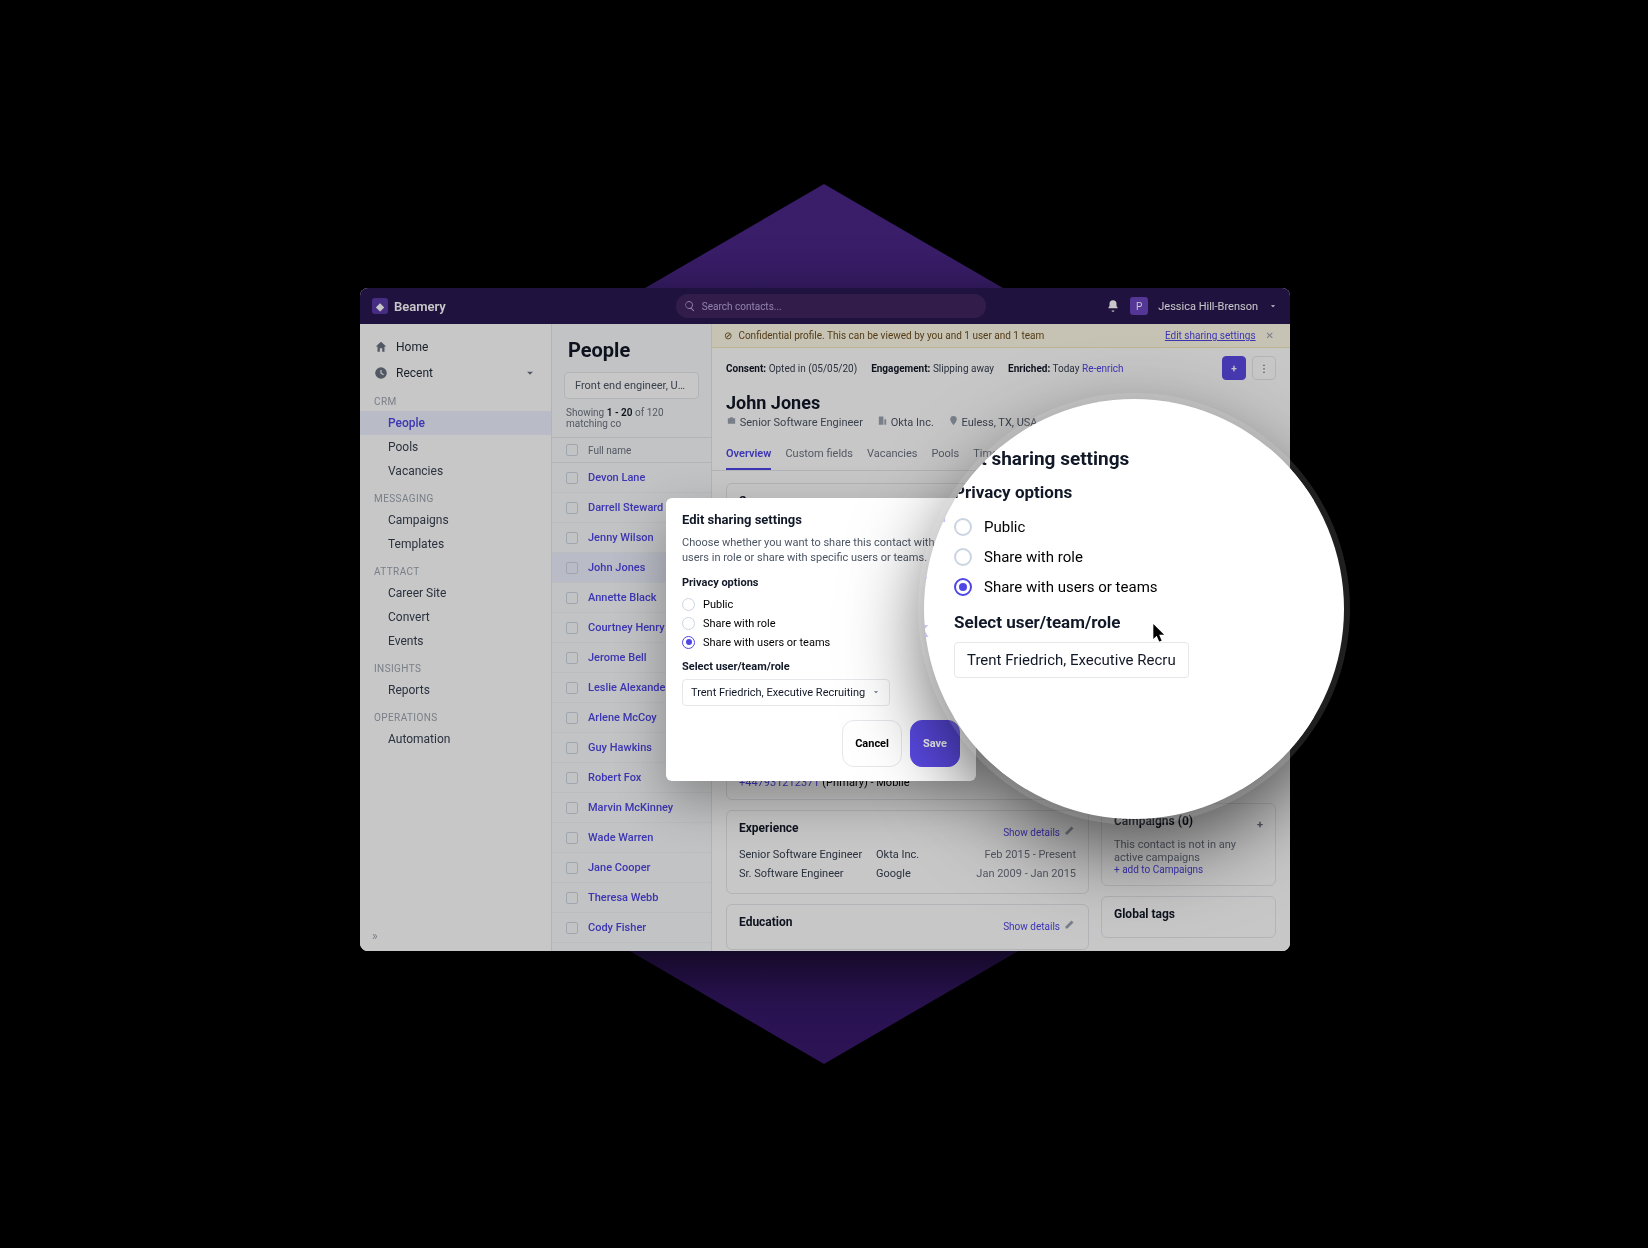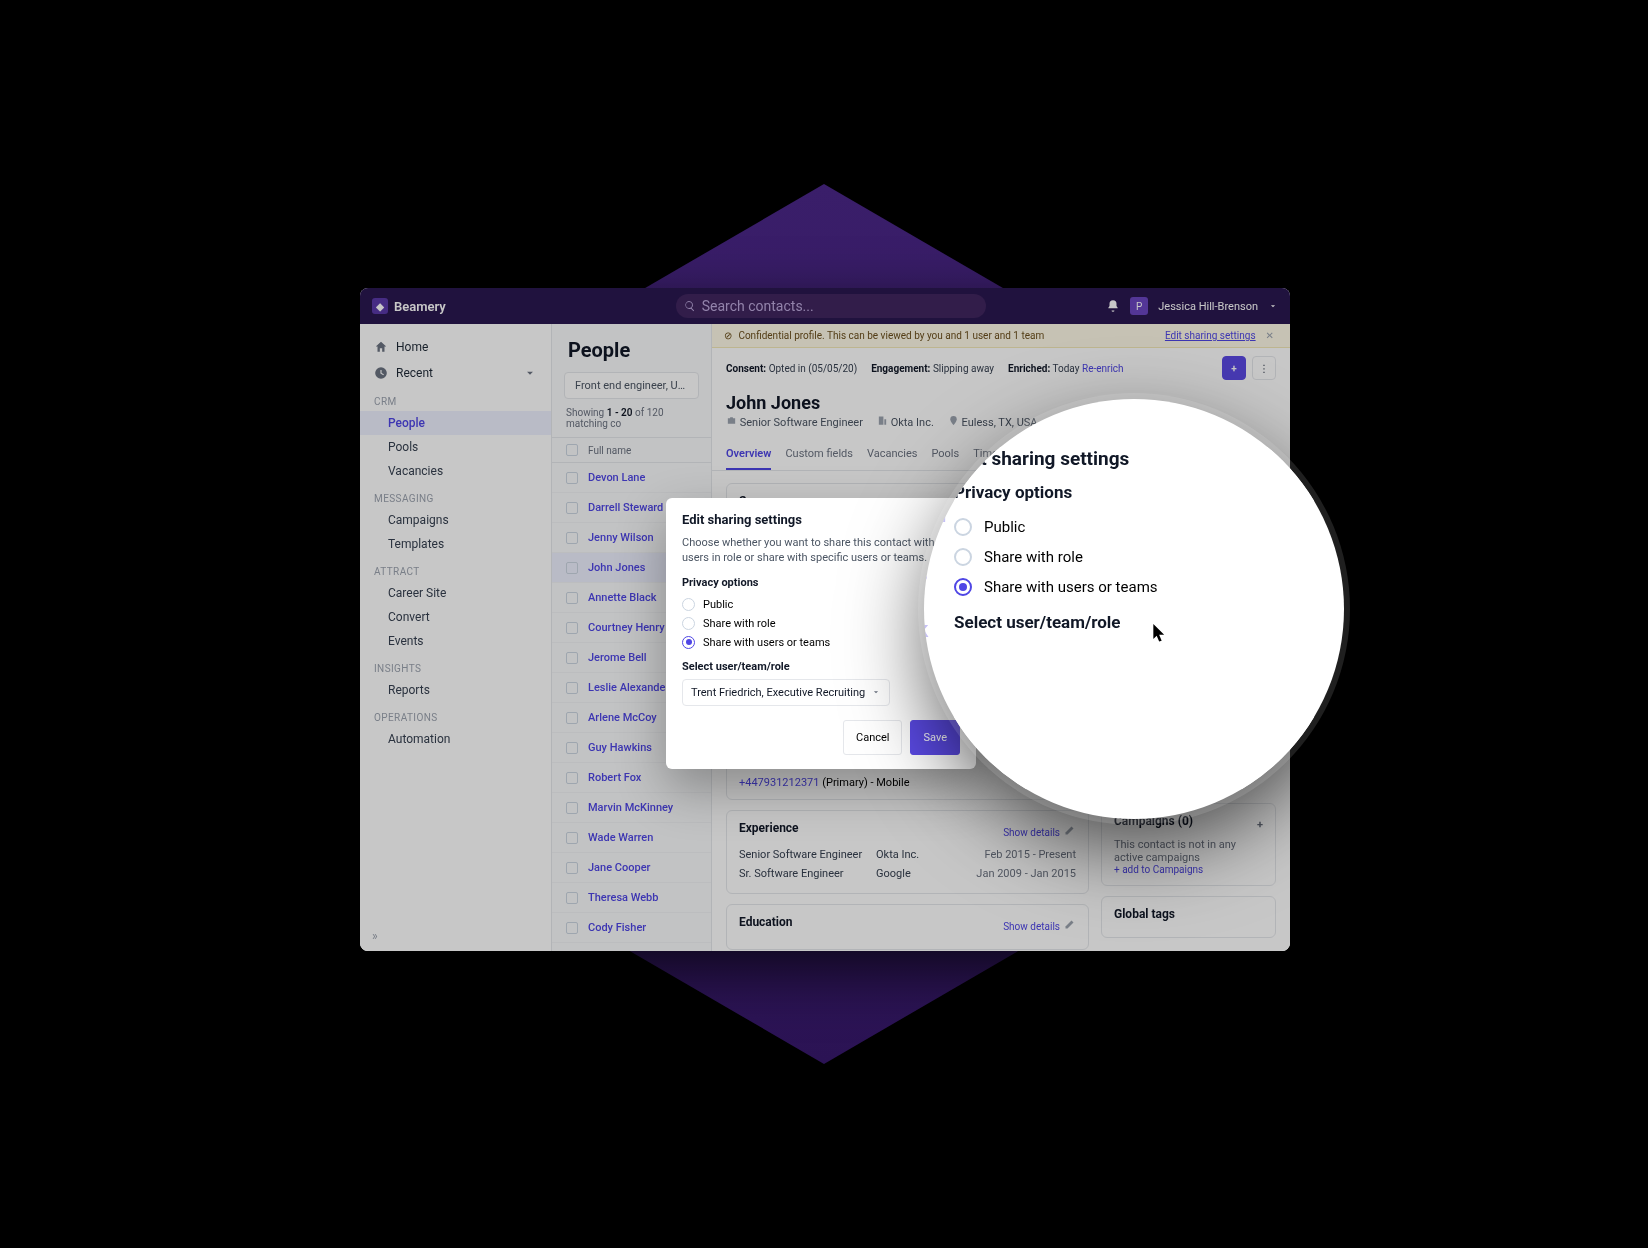--- a/index.html
+++ b/index.html
@@ -15,21 +15,21 @@
     position: absolute; left: 166px; top: 144px; width: 930px; height: 663px;
     border-radius: 8px; overflow: hidden; background: #f4f5f7;
     box-shadow: 0 20px 60px rgba(0,0,0,0.7);
   }
   .scrim { position:absolute; inset:0; background:rgba(0,0,0,0.22); pointer-events:none; z-index:3; }
 
   
   .topbar { height: 36px; background: #2a1850; display:flex; align-items:center; padding: 0 12px; gap:10px; }
   .brand { color:#fff; font-weight:600; font-size:13px; display:flex; align-items:center; gap:6px;}
   .brand .logo { width:16px; height:16px; border-radius:3px; background:#5a39a8; display:flex; align-items:center; justify-content:center; font-size:10px;}
-  .search { margin-left: 220px; flex: 0 0 310px; height:24px; background:#40265f; border-radius:12px; display:flex; align-items:center; padding:0 8px; color:#bca8db; font-size:14px; gap:6px;}
+  .search { margin-left: 220px; flex: 0 0 310px; height:24px; background:#40265f; border-radius:12px; display:flex; align-items:center; padding:0 8px; color:#bca8db; font-size:10px; gap:6px;}
   .search svg { width:12px; height:12px; fill:#bca8db;}
   .top-right { margin-left:auto; display:flex; align-items:center; gap:10px; color:#fff; font-size:11px;}
   .avatar-sm { width:18px; height:18px; border-radius:3px; background:#6b46c1; color:#fff; font-size:10px; display:flex; align-items:center; justify-content:center;}
   .chev { width:10px; height:10px; fill:#fff;}
 
   .body { display:flex; height: calc(100% - 36px);}
   
   .sidebar { width:192px; background:#fff; border-right:1px solid #e5e7eb; padding-top:10px; font-size:12px;}
   .side-item { display:flex; align-items:center; gap:8px; padding:6px 14px; color:#1f2937; cursor:pointer;}
   .side-item .ico { width:14px; height:14px; fill:#6b7280; flex-shrink:0;}
@@ -92,21 +92,21 @@
   }
   .modal h2 { font-size:13px; font-weight:700; margin-bottom:8px; color:#111827;}
   .modal p { color:#4b5563; margin-bottom:10px; line-height:1.4;}
   .modal .sect { font-weight:700; color:#111827; margin:8px 0 6px;}
   .radio { display:flex; align-items:center; gap:8px; padding:3px 0; cursor:pointer;}
   .rdot { width:13px; height:13px; border:1.5px solid #cbd5e1; border-radius:50%; position:relative;}
   .radio.sel .rdot { border-color:#4f46e5;}
   .radio.sel .rdot::after { content:""; position:absolute; inset:2.5px; background:#4f46e5; border-radius:50%;}
   .sel-box { margin-top:6px; border:1px solid #e5e7eb; border-radius:4px; padding:6px 8px; display:flex; align-items:center; justify-content:space-between; font-size:11px; color:#111827; cursor:pointer; width:fit-content; gap:6px;}
   .modal-actions { display:flex; justify-content:flex-end; gap:8px; margin-top:14px;}
-  .btn { padding:10px 12px; border-radius:3px; font-size:11px; cursor:pointer; border:1px solid #e5e7eb; background:#fff;}
+  .btn { padding:16px 12px; border-radius:12px; font-size:11px; cursor:pointer; border:1px solid #e5e7eb; background:#fff;font-weight:bold;}
   .btn.primary { background:#5b4ae5; border-color:#5b4ae5; color:#fff;}
 
   
   .lens {
     position:absolute; left:730px; top:255px; width:420px; height:420px; border-radius:50%;
     background:#fff; box-shadow: 0 0 0 6px rgba(255,255,255,0.12), 0 30px 80px rgba(0,0,0,0.6);
     overflow:hidden; z-index:10; padding:48px 30px 30px 30px;
     font-size:16px;
   }
   .lens h2 { font-size:19px; font-weight:700; color:#111827; margin-bottom:12px;}
@@ -411,20 +411,23 @@
           <div class="radio">
             <span class="rdot"></span>
             <span>Share with role</span>
           </div>
           <div class="radio sel">
             <span class="rdot"></span>
             <span>Share with users or teams</span>
           </div>
         </div>
       <div class="sect">Select user/team/role</div>
+      <div class="sel-box">
+        <span>Trent Friedrich, Executive Recru</span>
+      </div>
     </div>
   </div>
   <div class="cursor-ptr">
     <svg viewBox="0 0 16 24">
         <path d="M0 0l0 18 4-4 3 7 3-1-3-7 6 0z"></path>
       </svg>
   </div>
 </div>
 
 </body></html>

